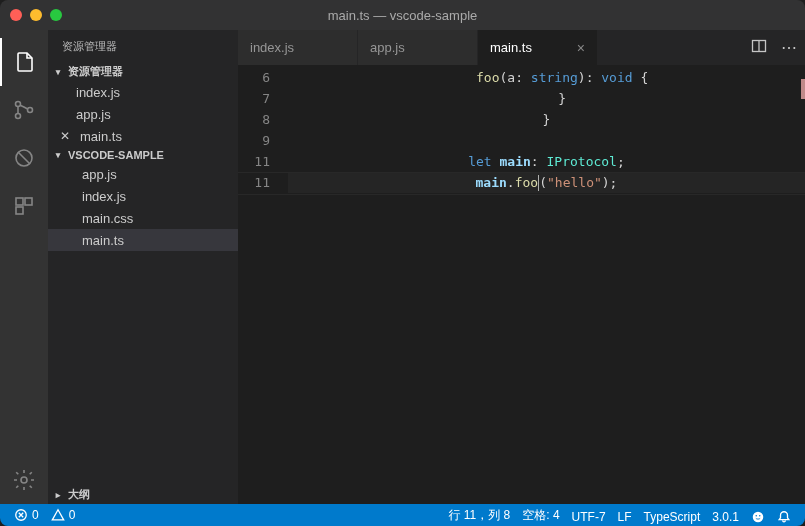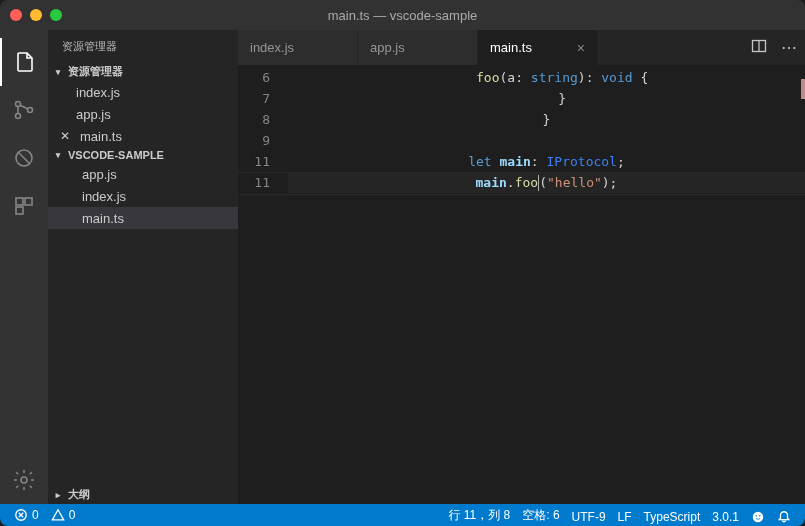--- a/index.html
+++ b/index.html
@@ -138,21 +138,21 @@
   position: absolute;
   left: -50px;
   right: 0;
   height: 21px;
   border-top: 1px solid #282828;
   border-bottom: 1px solid #282828;
   pointer-events: none;
 }
 .tok-kw { color: #569cd6; }
 .tok-var { color: #9cdcfe; font-weight: bold; }
-.tok-type { color: #3b82f6; }
+.tok-type { color: #5eead4; }
 .tok-fn { color: #dcdcaa; }
 .tok-str { color: #ce9178; }
 .tok-pun { color: #d4d4d4; }
 .cursor {
   display: inline-block;
   width: 1px;
   height: 16px;
   background: #aeafad;
   vertical-align: middle;
   position: relative;
@@ -253,20 +253,23 @@
 
       <div class="section-header">
         <span class="arrow">▾</span>
         <span>VSCODE-SAMPLE</span>
       </div>
       <div class="tree-item file">
           <span>app.js</span>
         </div>
       <div class="tree-item file">
           <span>index.js</span>
+        </div>
+      <div class="tree-item file">
+          <span>main.css</span>
         </div>
       <div class="tree-item file active">
           <span>main.ts</span>
         </div>
 
       <div style="flex:1"></div>
       <div class="section-header sidebar-bottom-section">
         <span class="arrow">▸</span>
         <span>大纲</span>
       </div>
@@ -331,24 +334,24 @@
       <svg viewBox="0 0 16 16" fill="none" stroke="currentColor" stroke-width="1.5">
           <path d="M8 2l6.5 11.5h-13z"></path>
         </svg>
       <span>0</span>
     </div>
     <div class="sb-right">
       <div class="sb-item">
           <span>行 11，列 8</span>
         </div>
       <div class="sb-item">
-          <span>空格: 6</span>
-        </div>
-      <div class="sb-item">
-          <span>UTF-9</span>
+          <span>空格: 4</span>
+        </div>
+      <div class="sb-item">
+          <span>UTF-7</span>
         </div>
       <div class="sb-item">
           <span>LF</span>
         </div>
       <div class="sb-item">
           <span>TypeScript</span>
         </div>
       <div class="sb-item">
           <span>3.0.1</span>
         </div>

